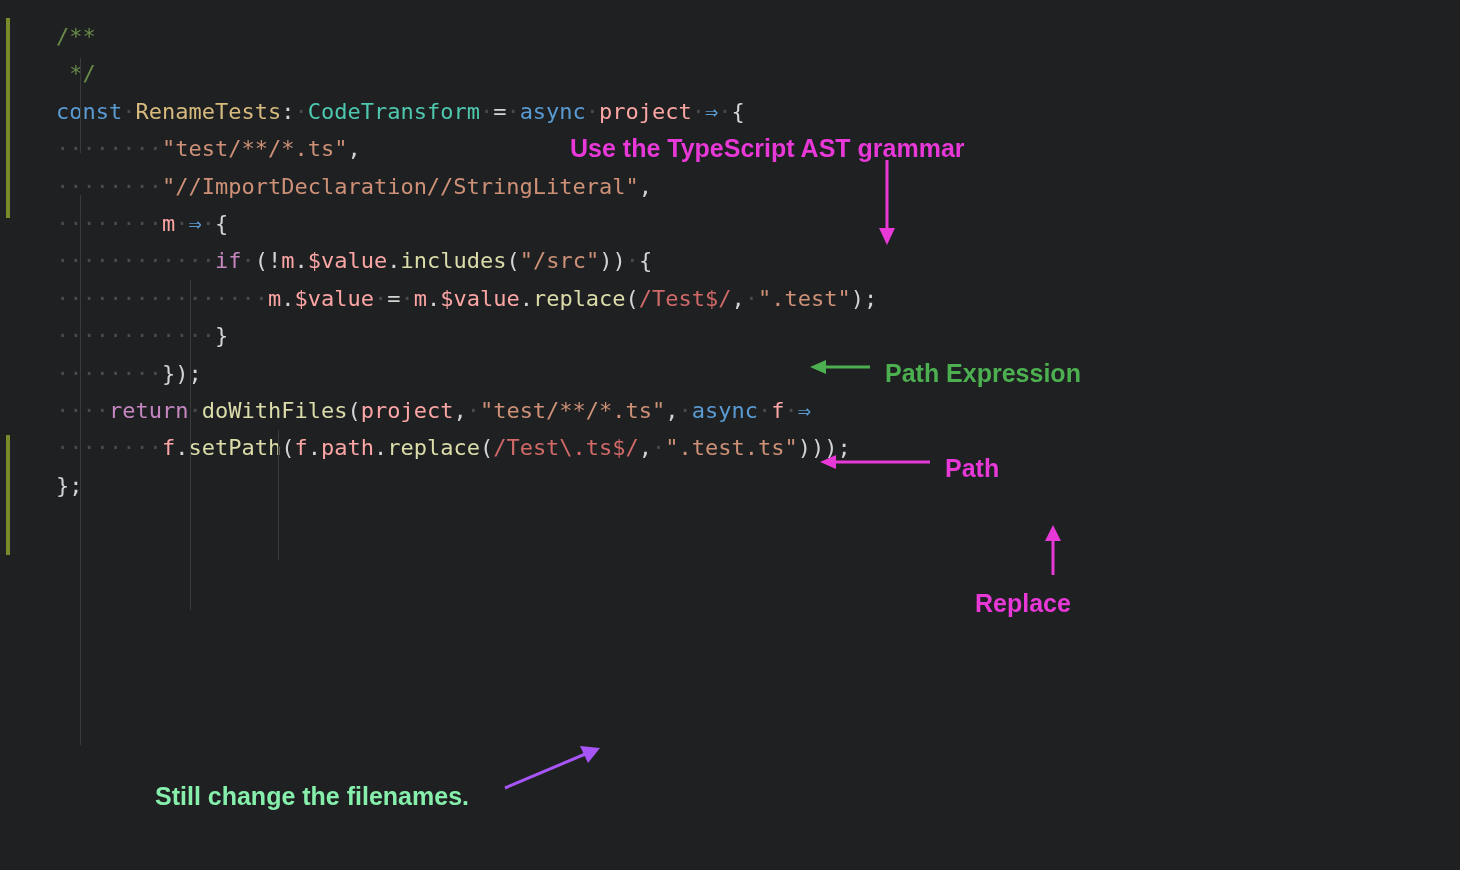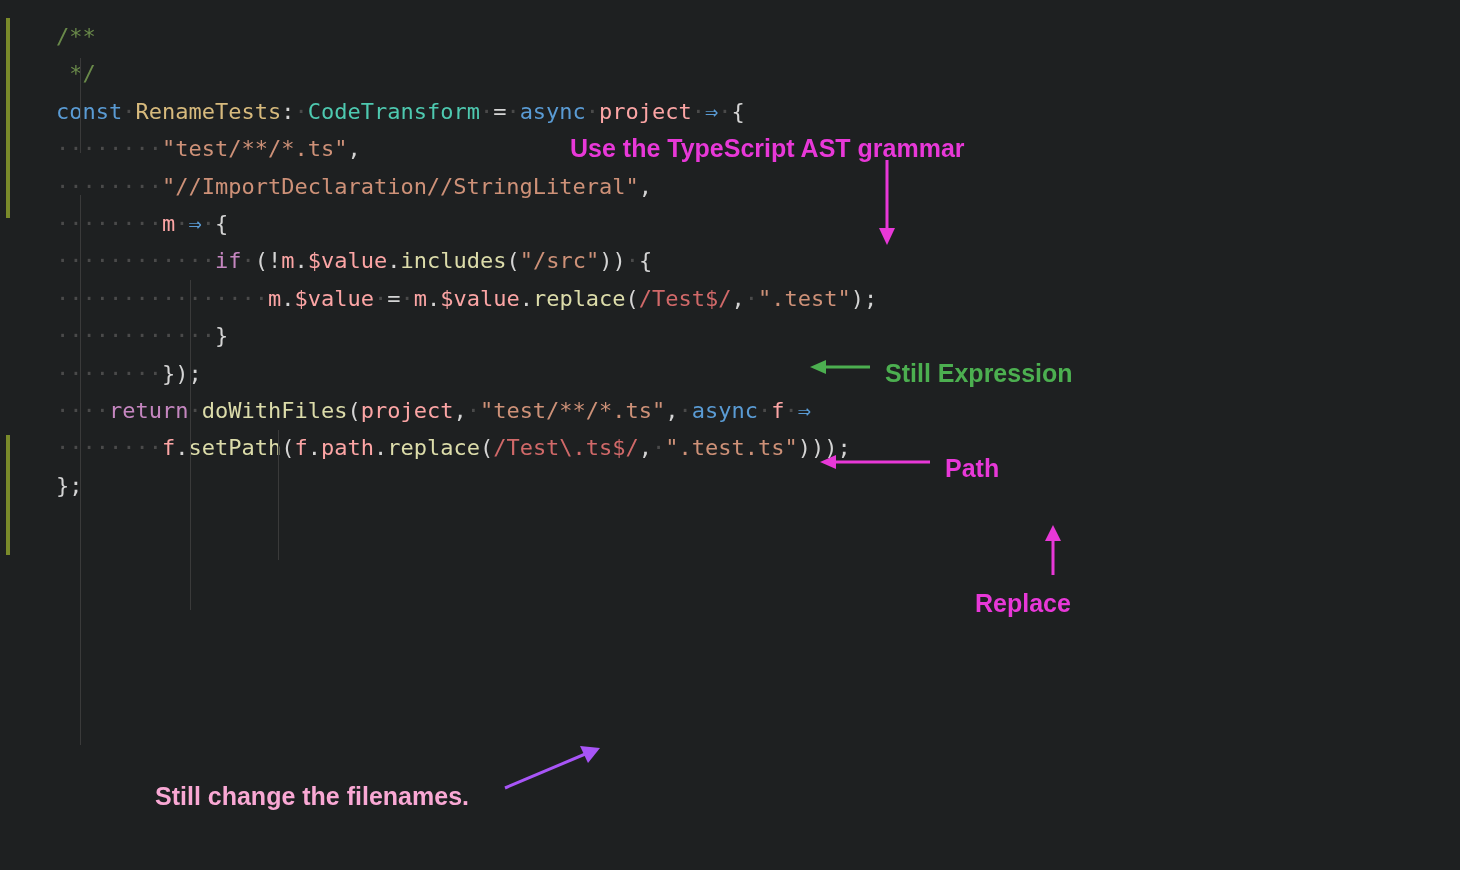--- a/index.html
+++ b/index.html
@@ -56,21 +56,21 @@
 
   .annotation {
     position: absolute;
     font-family: Arial, Helvetica, sans-serif;
     font-weight: bold;
     font-size: 25px;
     text-align: center;
   }
   .ann-magenta { color: #e838d8; }
   .ann-green { color: #4caf50; }
-  .ann-purple { color: #f9a8d4; }
+  .ann-purple { color: #86efac; }
 
   .arrow-svg {
     position: absolute;
     pointer-events: none;
   }
 </style>
 </head>
 <body>
 
 <div class="gutter">
@@ -119,21 +119,21 @@
 
 <svg class="arrow-svg" style="top:160px; left:875px;" width="30" height="90">
   <line x1="12" y1="0" x2="12" y2="70" stroke="#e838d8" stroke-width="3"></line>
   <polygon points="12,85 4,68 20,68" fill="#e838d8"></polygon>
 </svg>
 
 <svg class="arrow-svg" style="top:353px; left:810px;" width="70" height="30">
   <line x1="60" y1="14" x2="12" y2="14" stroke="#4caf50" stroke-width="3"></line>
   <polygon points="0,14 16,7 16,21" fill="#4caf50"></polygon>
 </svg>
-<div class="annotation ann-green" style="top:352px; left:885px;">Still Expression</div>
+<div class="annotation ann-green" style="top:352px; left:885px;">Path Expression</div>
 
 <svg class="arrow-svg" style="top:448px; left:820px;" width="120" height="30">
   <line x1="110" y1="14" x2="12" y2="14" stroke="#e838d8" stroke-width="3"></line>
   <polygon points="0,14 16,7 16,21" fill="#e838d8"></polygon>
 </svg>
 <div class="annotation ann-magenta" style="top:447px; left:945px;">Path</div>
 
 <svg class="arrow-svg" style="top:525px; left:1040px;" width="30" height="55">
   <line x1="13" y1="50" x2="13" y2="12" stroke="#e838d8" stroke-width="3"></line>
   <polygon points="13,0 5,16 21,16" fill="#e838d8"></polygon>

